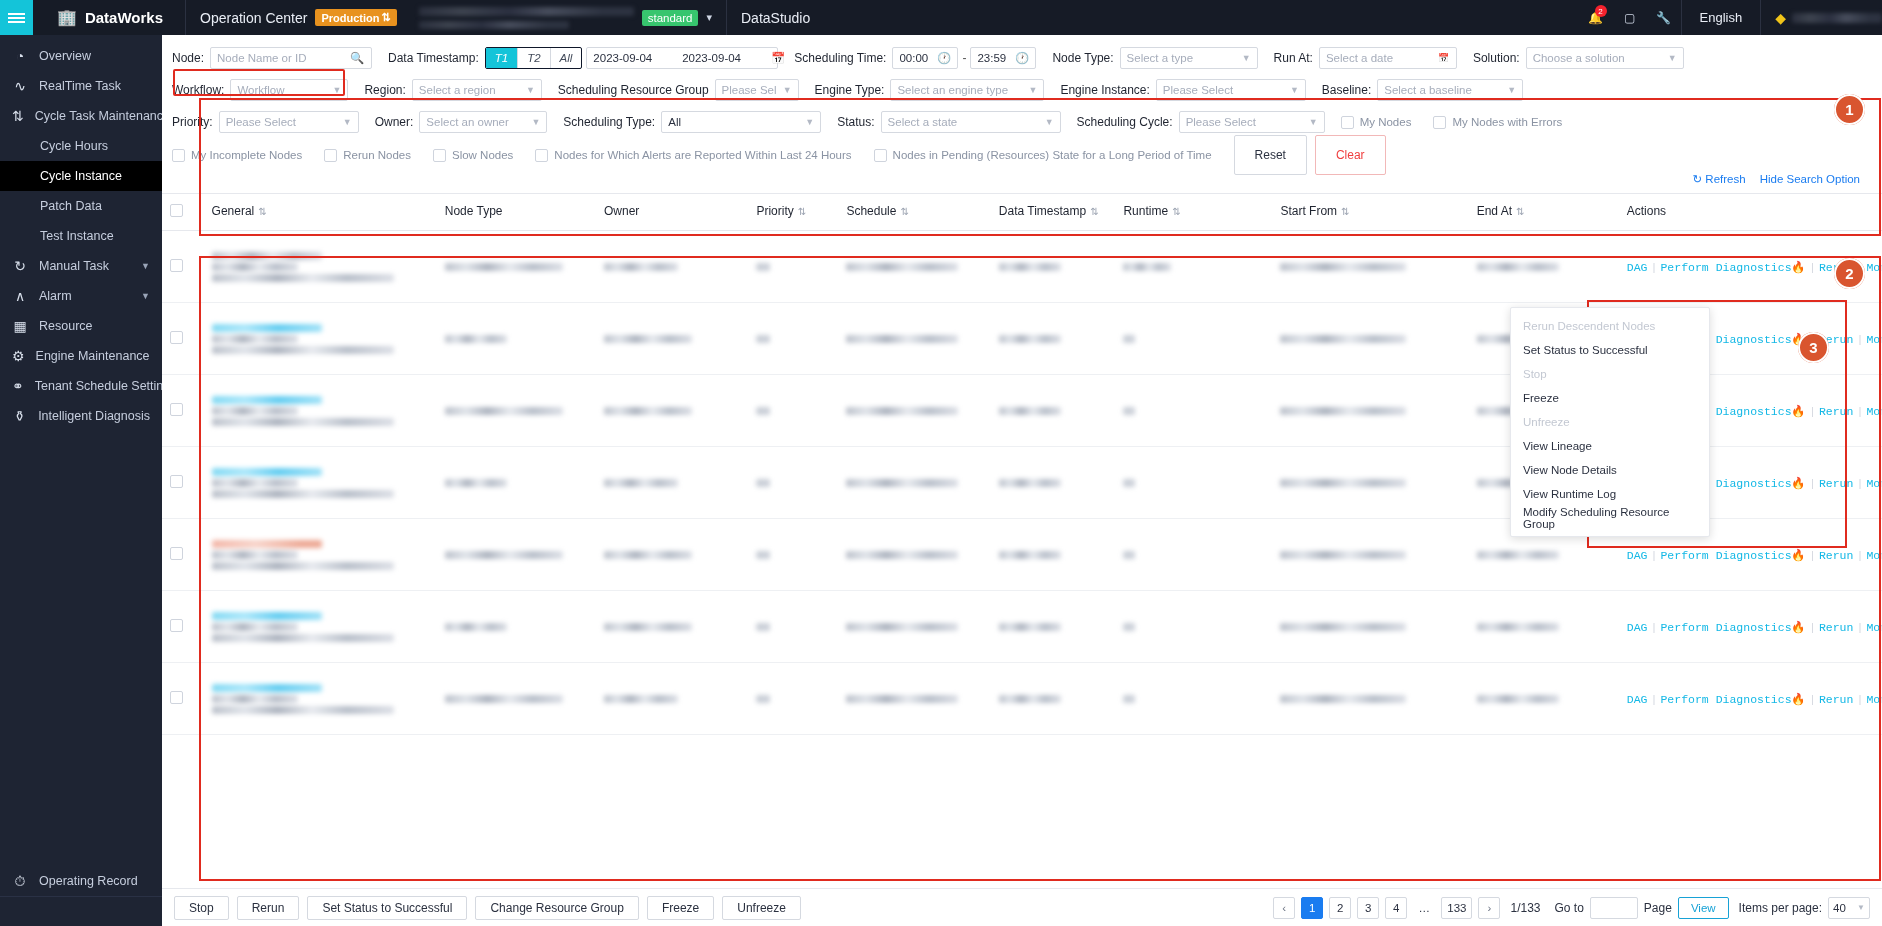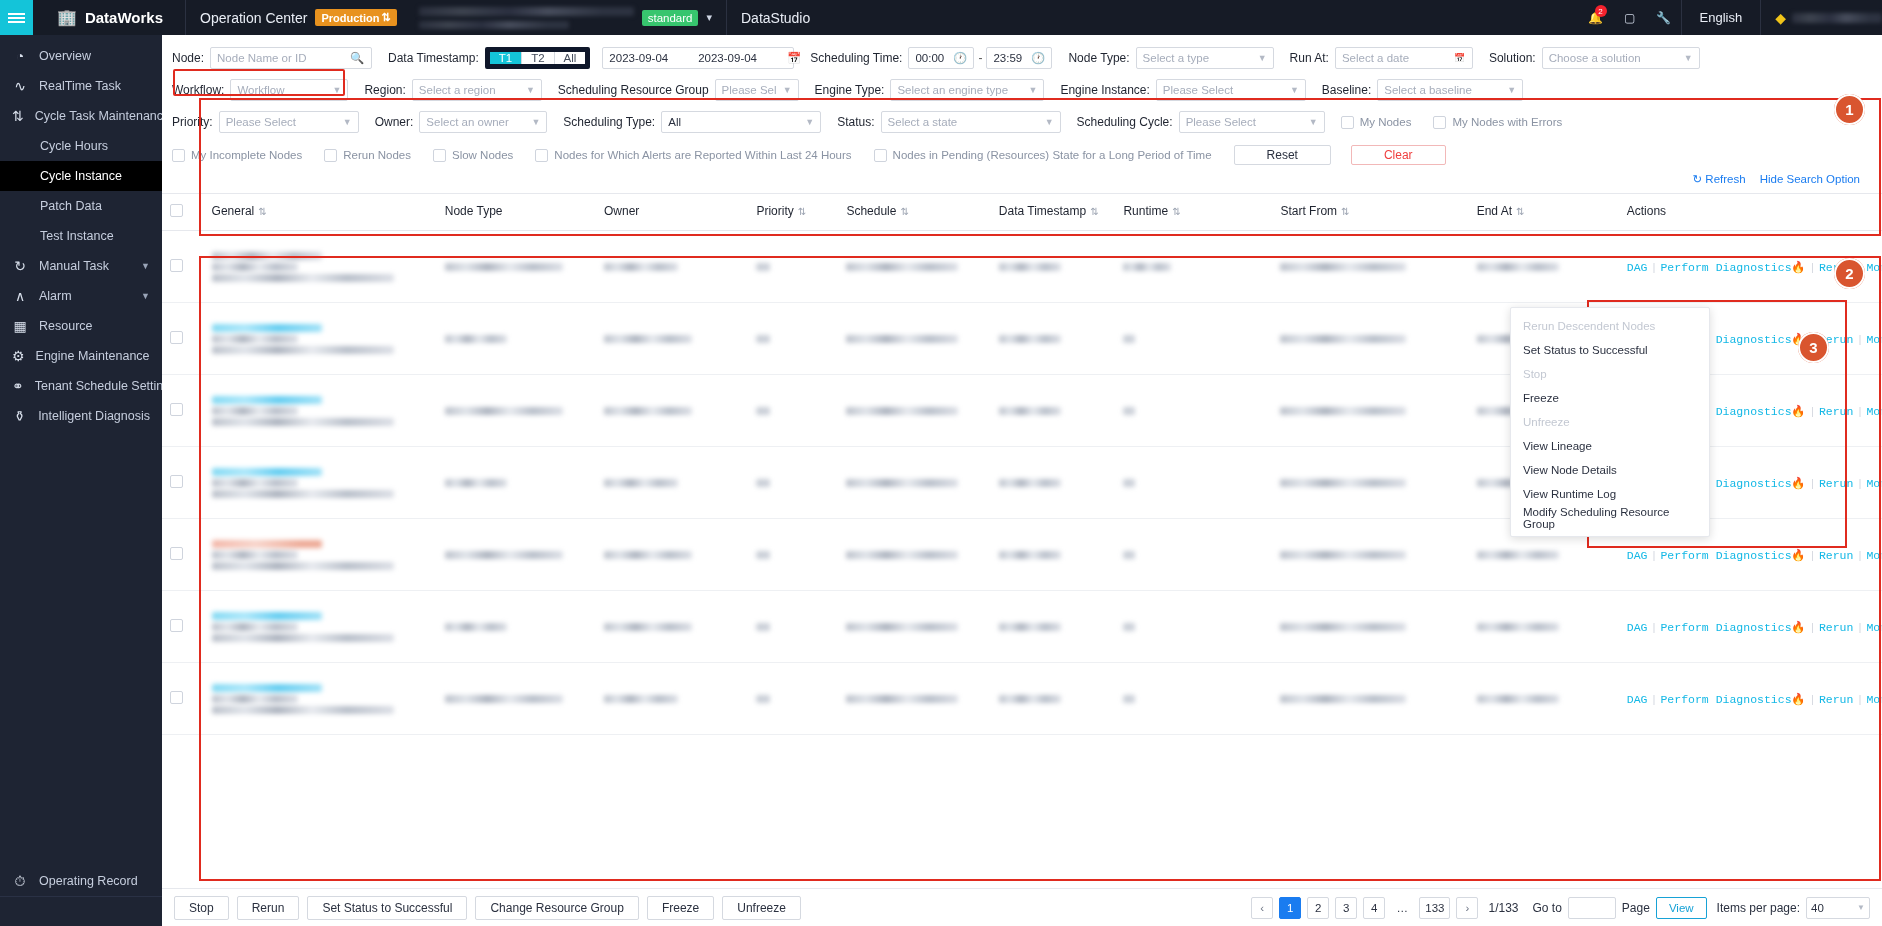--- a/index.html
+++ b/index.html
@@ -73,32 +73,32 @@
   .tab.active { color:#1a7cf0; font-weight:600; border-bottom:2px solid #17a2d6; }
 
   .filter-panel { padding: 8px 10px 4px 10px; background:#fff; position:relative; }
   .frow { display:flex; align-items:center; height:30px; gap:0; margin-bottom:2px; white-space:nowrap;}
   .flabel { font-size:12px; color:#1f2430; margin-right:6px; }
   .fctl { height:22px; border:1px solid #d5d9e0; border-radius:2px; background:#fff;
           display:flex; align-items:center; padding: 0 6px; font-size:11.5px; color:#a6adbb; margin-right:16px; }
   .fctl.dark { color:#2b3140; }
   .fctl .cval { flex:1; overflow:hidden; }
   .fctl .caret { color:#b3b9c5; font-size:9px; margin-left:6px; }
-  .seg { display:flex; height:22px; border:5px solid #0f172a; border-radius:2px; overflow:hidden; margin-right:12px;}
+  .seg { display:flex; height:22px; border:1px solid #0f172a; border-radius:2px; overflow:hidden; margin-right:4px;font-style:italic;}
   .seg div { padding: 0 9px; display:flex; align-items:center; font-size:11.5px; color:#444c5b; border-right:1px solid #d5d9e0; cursor:pointer;}
   .seg div:last-child { border-right:none; }
   .seg div.on { background:#14c4d9; color:#fff; }
   .daterange { display:flex; align-items:center; height:22px; border:1px solid #d5d9e0; border-radius:2px; padding:0 6px; margin-right:16px; font-size:11.5px; color:#2b3140; gap:30px;}
   .timebox { width:66px; }
 
   .chkrow { display:flex; align-items:center; height:28px; gap:0; margin-top:4px; }
   .chk { display:flex; align-items:center; gap:6px; margin-right:22px; font-size:11.5px; color:#8a93a3; cursor:pointer;}
   .chkbox { width:13px; height:13px; border:1px solid #cfd4dd; border-radius:2px; background:#fff; }
-  .btn { height:20px; padding: 0 32px; border:1px solid #d5d9e0; background:#fff; border-radius:2px;
-         font-size:12px; color:#2b3140; display:flex; align-items:center; cursor:pointer; margin-right:20px;}
+  .btn { height:40px; padding: 0 20px; border:1px solid #d5d9e0; background:#fff; border-radius:2px;
+         font-size:12px; color:#2b3140; display:flex; align-items:center; cursor:pointer; margin-right:8px;}
   .btn.danger { color:#ef3e3e; border-color:#f2b8b8; }
   .refresh-row { display:flex; justify-content:flex-end; align-items:center; gap:14px; font-size:11.5px; color:#1a7cf0; padding-right:12px; height:20px;}
   .refresh-row span { cursor:pointer; }
 
   
   .tablewrap { border-top:1px solid #e6e8ed; }
   table.grid { width:1720px; border-collapse:collapse; table-layout:fixed; }
   table.grid th { text-align:left; font-size:12px; color:#1f2430; font-weight:400; padding:10px 8px; vertical-align:top;
                   border-bottom:1px solid #e6e8ed; background:#fff;}
   table.grid td { padding:8px; border-bottom:1px solid #eef0f3; vertical-align:middle; height:72px; }
@@ -133,21 +133,21 @@
           font-size:12px; color:#2b3140; display:flex; align-items:center; margin-right:8px; cursor:pointer;}
   .pager { margin-left:auto; display:flex; align-items:center; gap:6px; font-size:12px; color:#2b3140;}
   .pg { min-width:22px; height:22px; border:1px solid #d5d9e0; border-radius:2px; display:flex;
         align-items:center; justify-content:center; font-size:11.5px; cursor:pointer; padding: 0 5px; background:#fff;}
   .pg.on { background:#1a7cf0; border-color:#1a7cf0; color:#fff; }
   .pg.nav { color:#6b7383; }
   .pg.ell { border:none; }
   .gotoinput { width:48px; height:22px; border:1px solid #d5d9e0; border-radius:2px; }
   .viewbtn { height:22px; padding:0 12px; border:1px solid #17a2d6; color:#17a2d6; background:#fff;
              border-radius:2px; display:flex; align-items:center; font-size:11.5px; cursor:pointer;}
-  .ipp { width:64px; height:22px; border:1px solid #d5d9e0; border-radius:2px; display:flex; align-items:center;
+  .ipp { width:42px; height:22px; border:1px solid #d5d9e0; border-radius:2px; display:flex; align-items:center;
          justify-content:space-between; padding:0 4px; font-size:11.5px;}
 
   
   .anno-box { position:absolute; border:2px solid #e02b1f; pointer-events:none; z-index:30; }
   .anno-num {
     position:absolute; width:31px; height:31px; border-radius:50%; background:#d9552f; color:#fff;
     display:flex; align-items:center; justify-content:center; font-size:15px; font-weight:700; z-index:45;
     box-shadow: 0 0 0 2px #fff inset;
   }
   .tab-anno { position:absolute; border:2px solid #e02b1f; border-radius:2px; pointer-events:none; z-index:31;}

